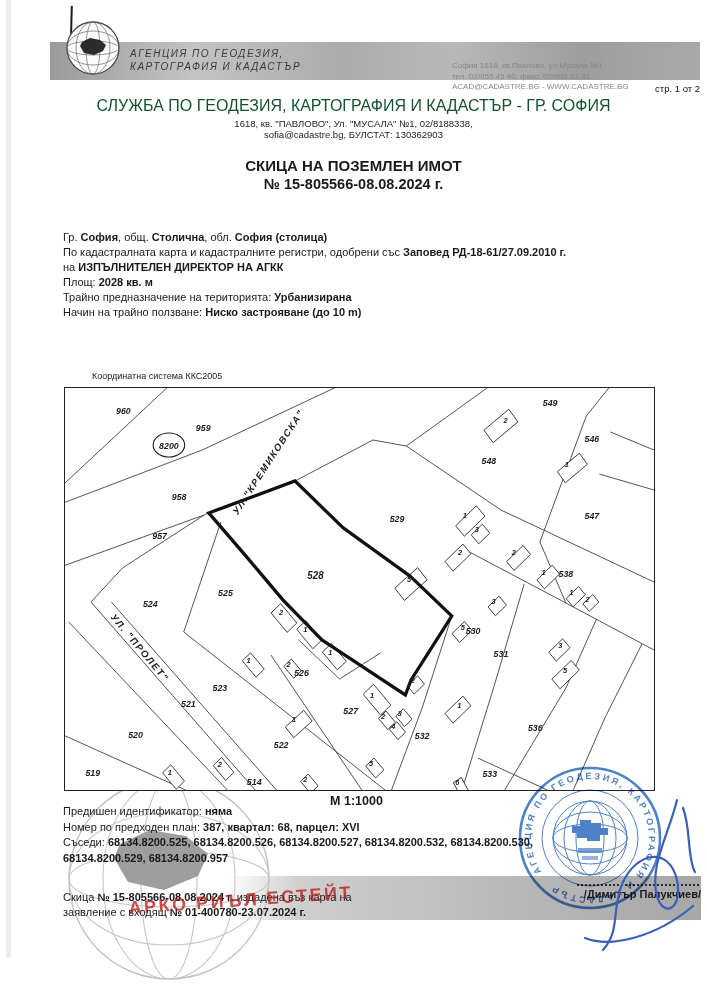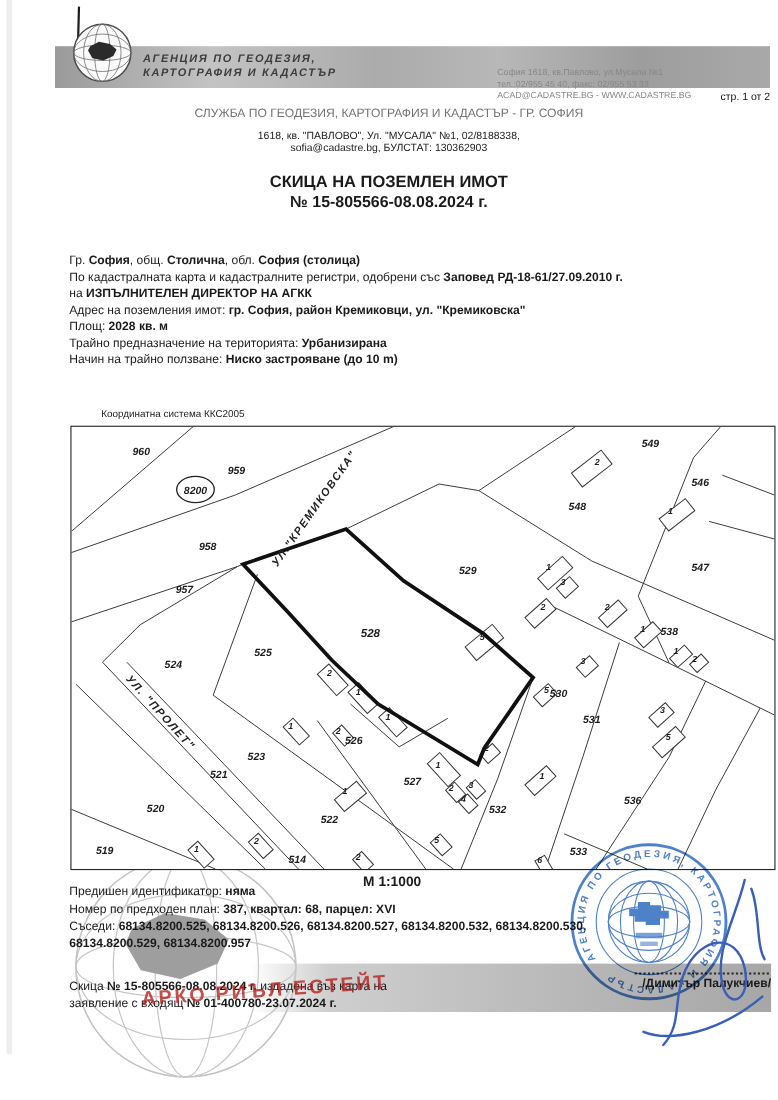--- a/index.html
+++ b/index.html
@@ -6,34 +6,34 @@
   .page{position:relative;width:707px;height:1000px;background:#fff;overflow:hidden;
         font-family:"Liberation Sans",sans-serif;color:#1a1a1a;}
   .abs{position:absolute;}
   
   .edge-strip{left:6px;top:0;width:5px;height:958px;background:rgba(0,0,0,0.07);}
   .corner-mark{left:70px;top:6px;width:2px;height:62px;background:#1b1b1b;transform:rotate(1.5deg);}
   
   .band{left:50px;top:42px;width:650px;height:38px;
         background:linear-gradient(90deg,#9a9a9a,#c3c3c3 22%,#ababab 45%,#b8b8b8 62%,#9d9d9d 82%,#a9a9a9);}
   .logo{left:64px;top:19px;width:58px;height:58px;}
-  .agency-name{left:130px;top:47px;font-size:10px;font-weight:bold;font-style:italic;
+  .agency-name{left:130px;top:47px;font-size:10px;font-weight:normal;font-style:italic;
                color:#3c3c3c;letter-spacing:1.5px;line-height:13px;white-space:nowrap;}
   .contacts{left:452px;top:45px;width:246px;font-size:8px;color:#878787;line-height:10.5px;margin-top:16px;}
   .page-num{left:600px;top:83px;width:100px;text-align:right;font-size:9.5px;color:#111;}
-  .office-title{left:0;top:97px;width:707px;text-align:center;font-size:11px;color:#737373;}
+  .office-title{left:0;top:97px;width:707px;text-align:center;font-size:16px;color:#14532d;}
   .office-addr1{left:0;top:118px;width:707px;text-align:center;font-size:9.5px;color:#222;}
   .office-addr2{left:0;top:129px;width:707px;text-align:center;font-size:9.5px;color:#222;}
   .doc-title{left:0;top:157px;width:707px;text-align:center;font-size:15px;font-weight:bold;}
   .doc-num{left:0;top:176px;width:707px;text-align:center;font-size:14.5px;font-weight:bold;}
   .id-line{left:0;top:207px;width:707px;text-align:center;font-size:11.5px;}
   .info{left:63px;top:230px;width:640px;font-size:11px;line-height:15px;}
   .coord{left:92px;top:371px;font-size:9px;color:#222;}
   
-  .map{left:64px;top:387px;width:641px;height:404px;border:1.6px solid #222;
+  .map{left:64px;top:387px;width:591px;height:404px;border:1.6px solid #222;
        box-sizing:border-box;background:#fff;z-index:1;}
   .map svg{display:block;width:100%;height:100%;}
   .thin path{fill:none;stroke:#3a3a3a;stroke-width:0.9;}
   .bld rect{fill:#fff;stroke:#333;stroke-width:0.9;}
   .bold-parcel{fill:none;stroke:#101010;stroke-width:3.4;stroke-linejoin:miter;}
   text.parcel{font:italic 700 9.5px "Liberation Sans",sans-serif;fill:#1c1c1c;text-anchor:middle;}
   text.parcel.big{font-size:10.5px;}
   text.bldg{font:italic 700 8px "Liberation Sans",sans-serif;fill:#1c1c1c;text-anchor:middle;}
   text.street{font:italic 700 10px "Liberation Sans",sans-serif;fill:#222;text-anchor:middle;letter-spacing:1.5px;}
   .pcircle{fill:none;stroke:#222;stroke-width:1.2;}
@@ -91,21 +91,20 @@
   <div class="abs office-addr1">1618, кв. "ПАВЛОВО", Ул. "МУСАЛА" №1, 02/8188338,</div>
   <div class="abs office-addr2">sofia@cadastre.bg, БУЛСТАТ: 130362903</div>
 
   <div class="abs doc-title">СКИЦА НА ПОЗЕМЛЕН ИМОТ</div>
   <div class="abs doc-num">№ 15-805566-08.08.2024 г.</div>
 
   <div class="abs info">
     <div><span>Гр. </span><b>София</b><span>, общ. </span><b>Столична</b><span>, обл. </span><b>София (столица)</b></div>
     <div><span>По кадастралната карта и кадастралните регистри, одобрени със </span><b>Заповед РД-18-61/27.09.2010 г.</b></div>
     <div><span>на </span><b>ИЗПЪЛНИТЕЛЕН ДИРЕКТОР НА АГКК</b></div>
-    <div><span>Адрес на поземления имот: </span><b>гр. София, район Кремиковци, ул. "Кремиковска"</b></div>
     <div><span>Площ: </span><b>2028 кв. м</b></div>
     <div><span>Трайно предназначение на територията: </span><b>Урбанизирана</b></div>
     <div><span>Начин на трайно ползване: </span><b>Ниско застрояване (до 10 m)</b></div>
   </div>
 
   <div class="abs coord">Координатна система ККС2005</div>
 
   <div class="abs map">
     <svg viewBox="0 0 635 402" preserveAspectRatio="none">
       <g class="thin">

